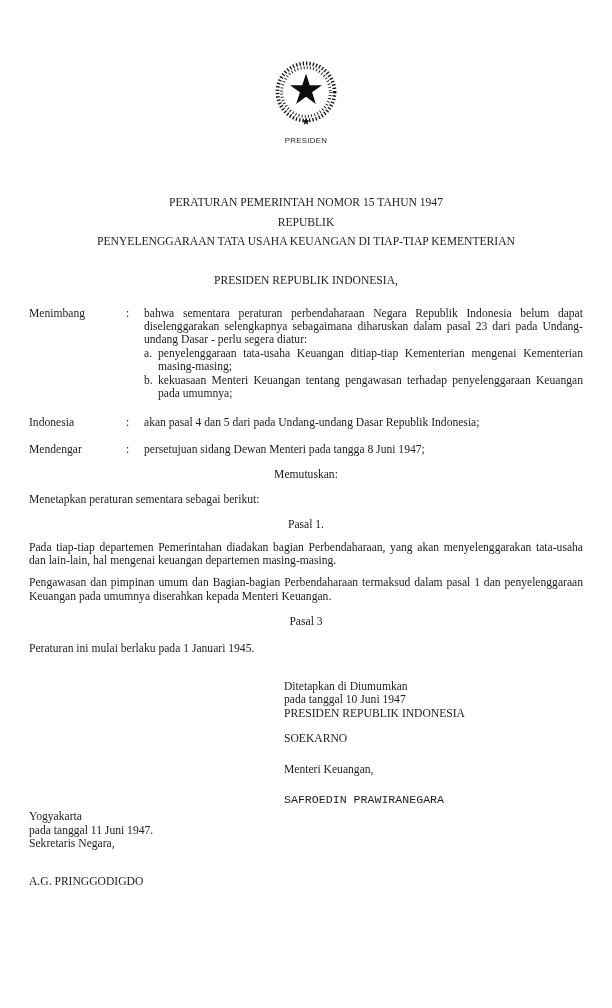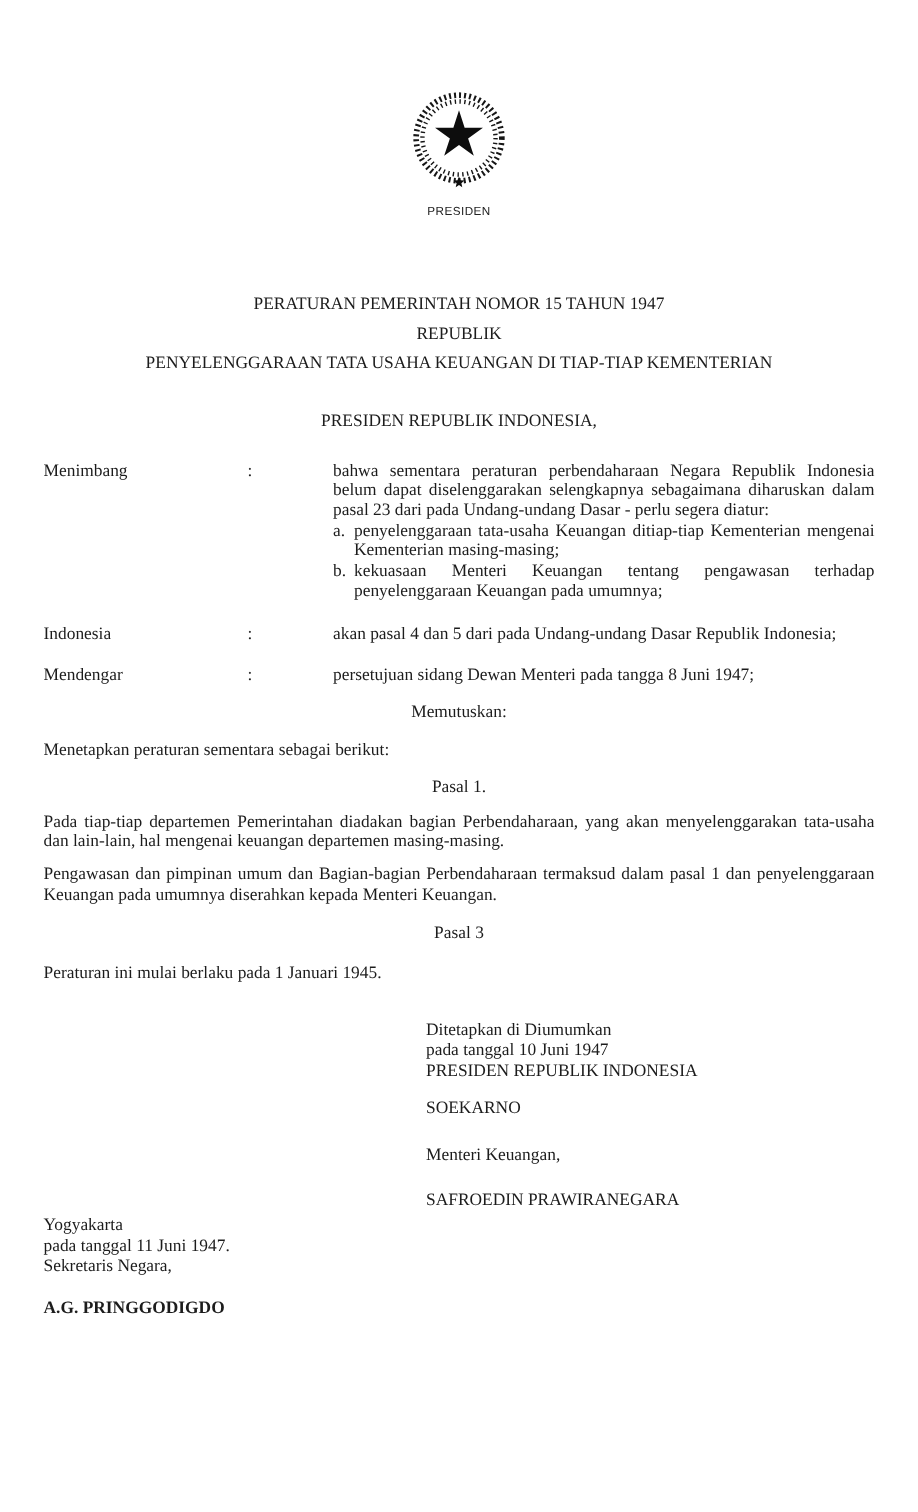--- a/index.html
+++ b/index.html
@@ -28,21 +28,20 @@
   .title-line1 { margin-top: 50px; text-align: center; }
   .title-line2 { margin-top: 7px;  text-align: center; }
   .title-line3 { margin-top: 5px;  text-align: center; }
   .title-subject { margin-top: 26px; text-align: center; }
 
   
   .preamble-row {
     display: grid;
     grid-template-columns: 97px 18px 1fr;
     align-items: start;
-    gap: 39px;
   }
   .row-menimbang { margin-top: 19px; }
   .row-mengingat { margin-top: 16px; }
   .row-mendengar { margin-top: 13px; }
   .preamble-text { text-align: justify; }
   .sub-item { display: flex; }
   .sub-item .marker { width: 14px; flex: 0 0 14px; }
   .sub-item .item-text { flex: 1; text-align: justify; }
 
   .memutuskan { margin-top: 12px; text-align: center; }
@@ -52,25 +51,25 @@
   .h-pasal2 { margin-top: 13px; }
   .h-pasal3 { }
   .article-body { margin-top: 9px; }
   .justify { text-align: justify; }
   .b-pasal3 { margin-top: 13px; }
 
   
   .signing { margin-top: 25px; margin-left: 255px; }
   .sig-name-president { margin-top: 12px; }
   .sig-minister-title { margin-top: 17px; }
-  .sig-minister-name  { margin-top: 17px; }
+  .sig-minister-name  { margin-top: 17px; font-family: Liberation Mono, monospace; }
 
   
   .promulgation { margin-top: 4px; }
-  .promulgation-name { margin-top: 14px; font-weight: bold; }
+  .promulgation-name { margin-top: 24px; }
 </style>
 </head>
 <body>
 
 <div class="page">
 
   <div class="seal-wrap">
     <svg width="84" height="84" viewBox="0 0 100 100">
       <circle cx="50" cy="50" r="34" fill="none" stroke="#161616" stroke-width="4.5" stroke-dasharray="1.6 2.4"></circle>
       <circle cx="50" cy="50" r="29" fill="none" stroke="#161616" stroke-width="3.5" stroke-dasharray="1.1 2.7"></circle>

